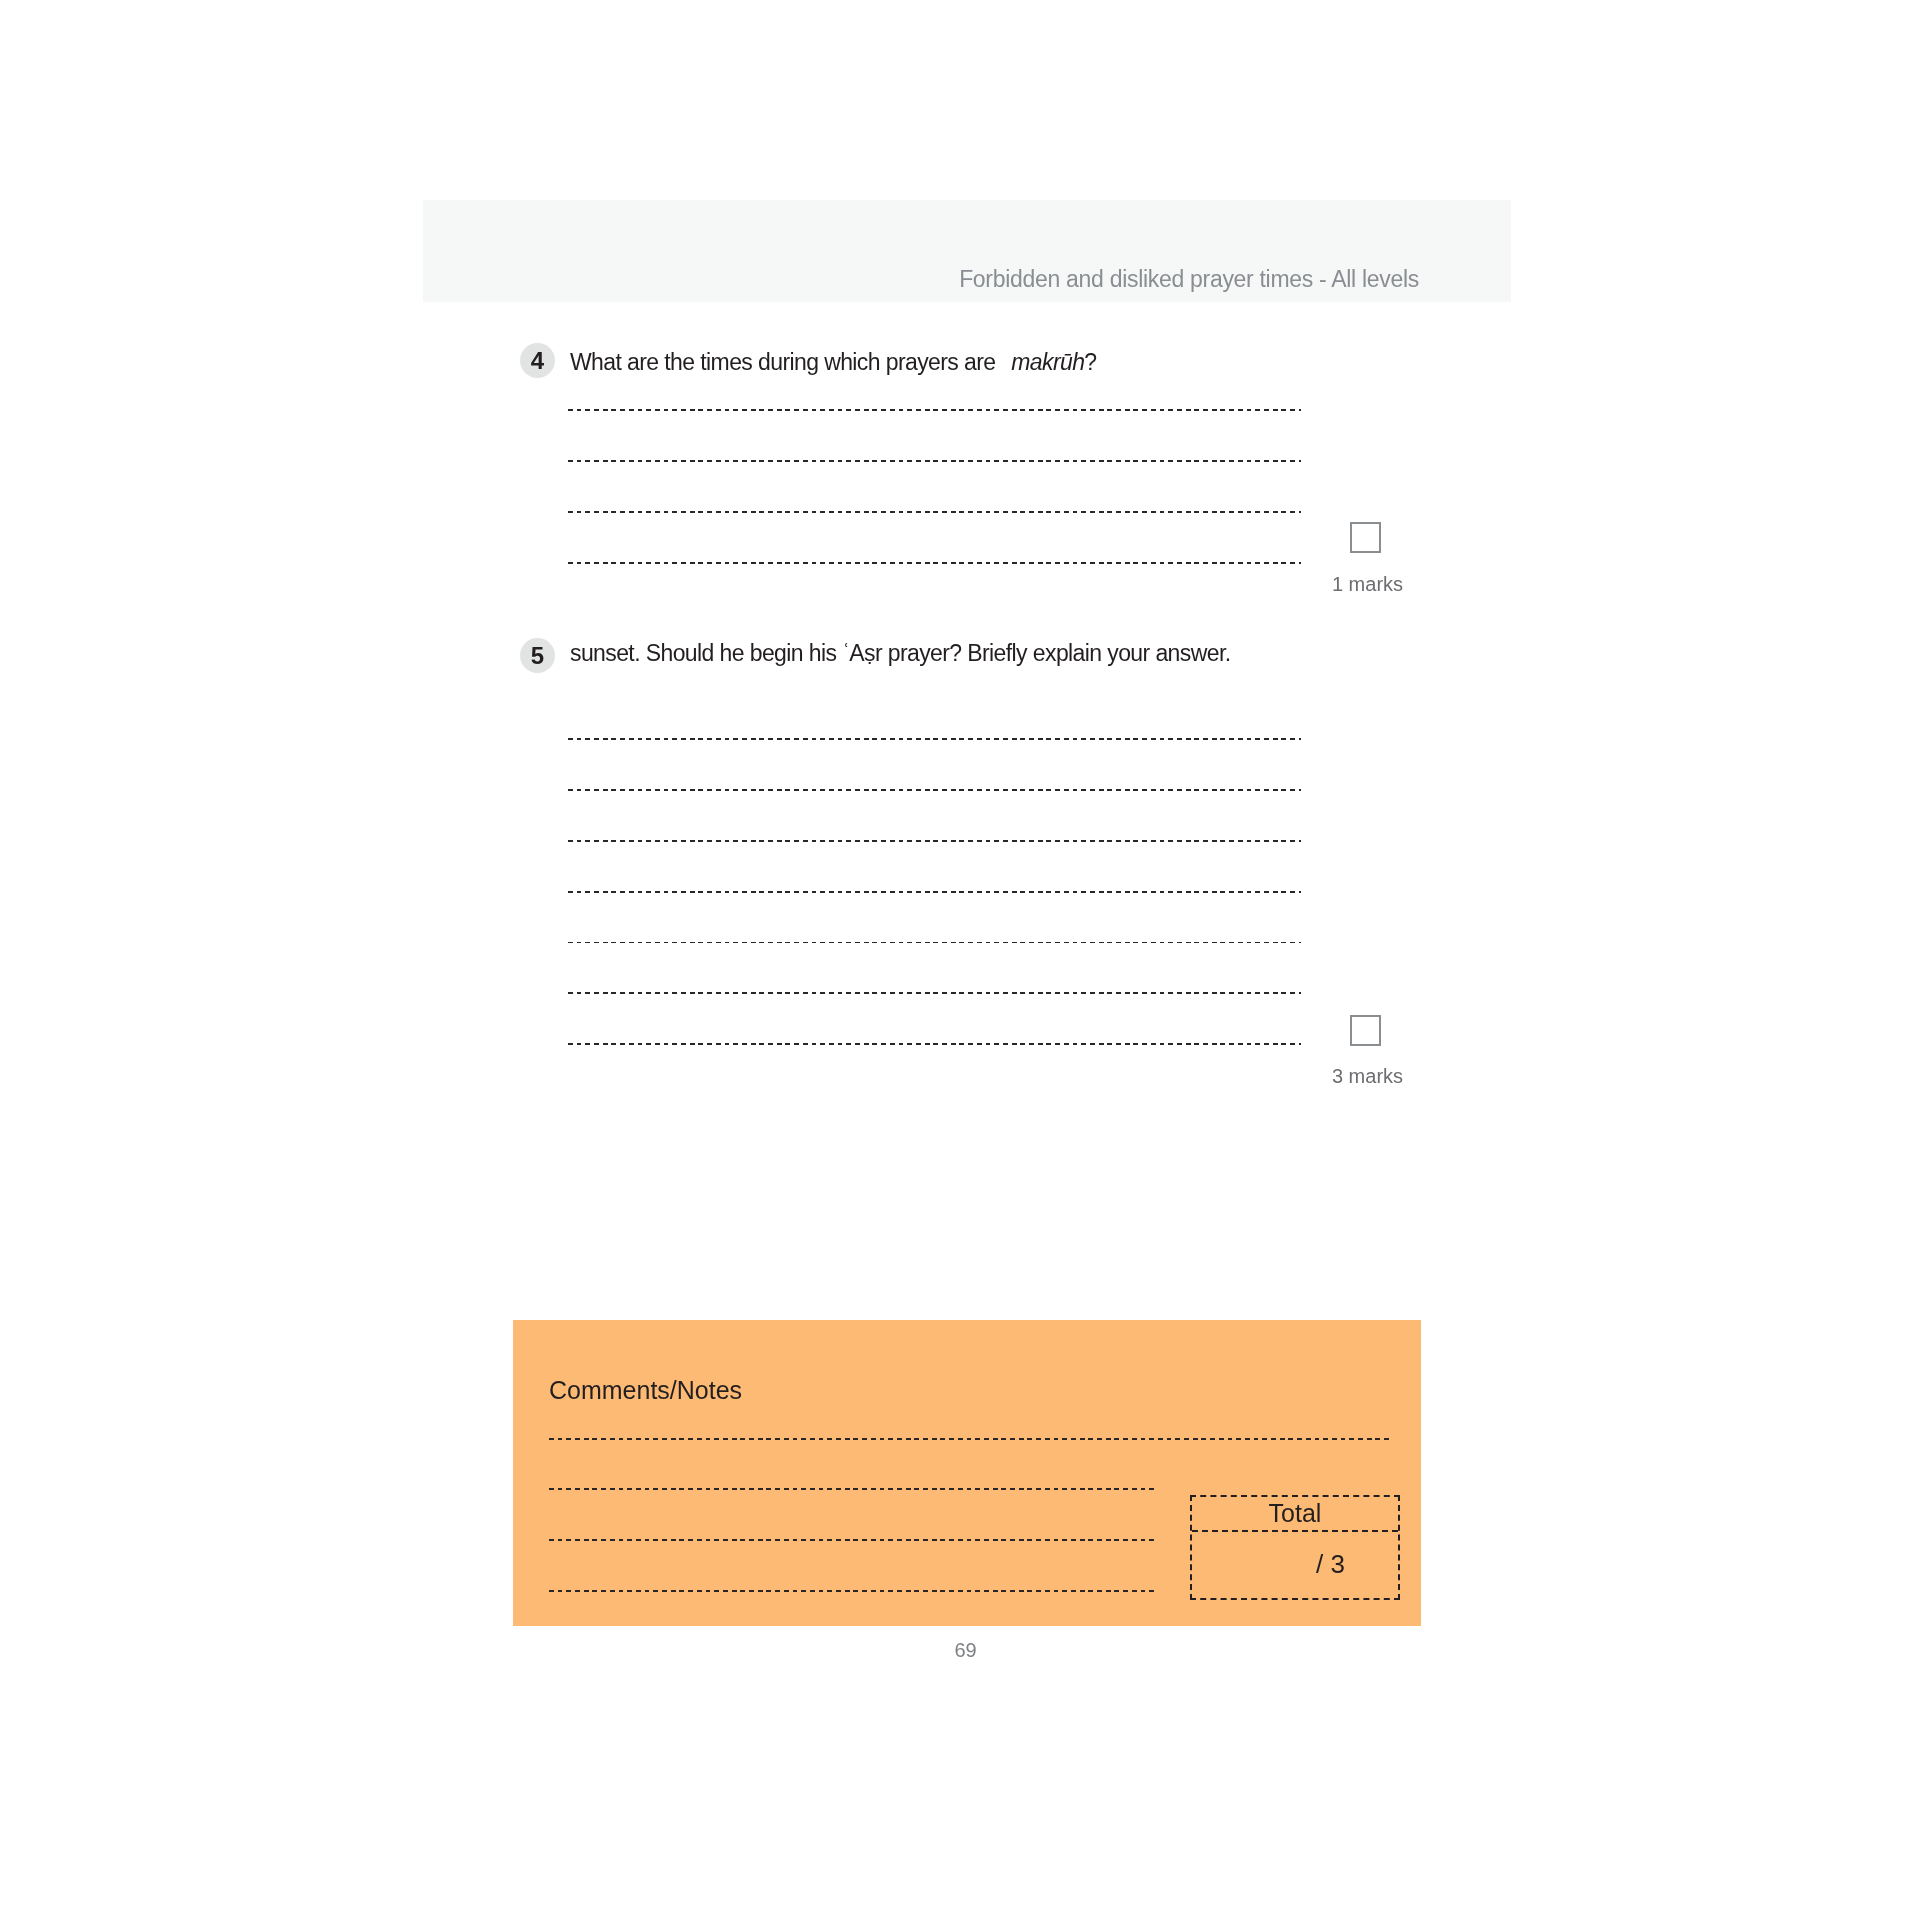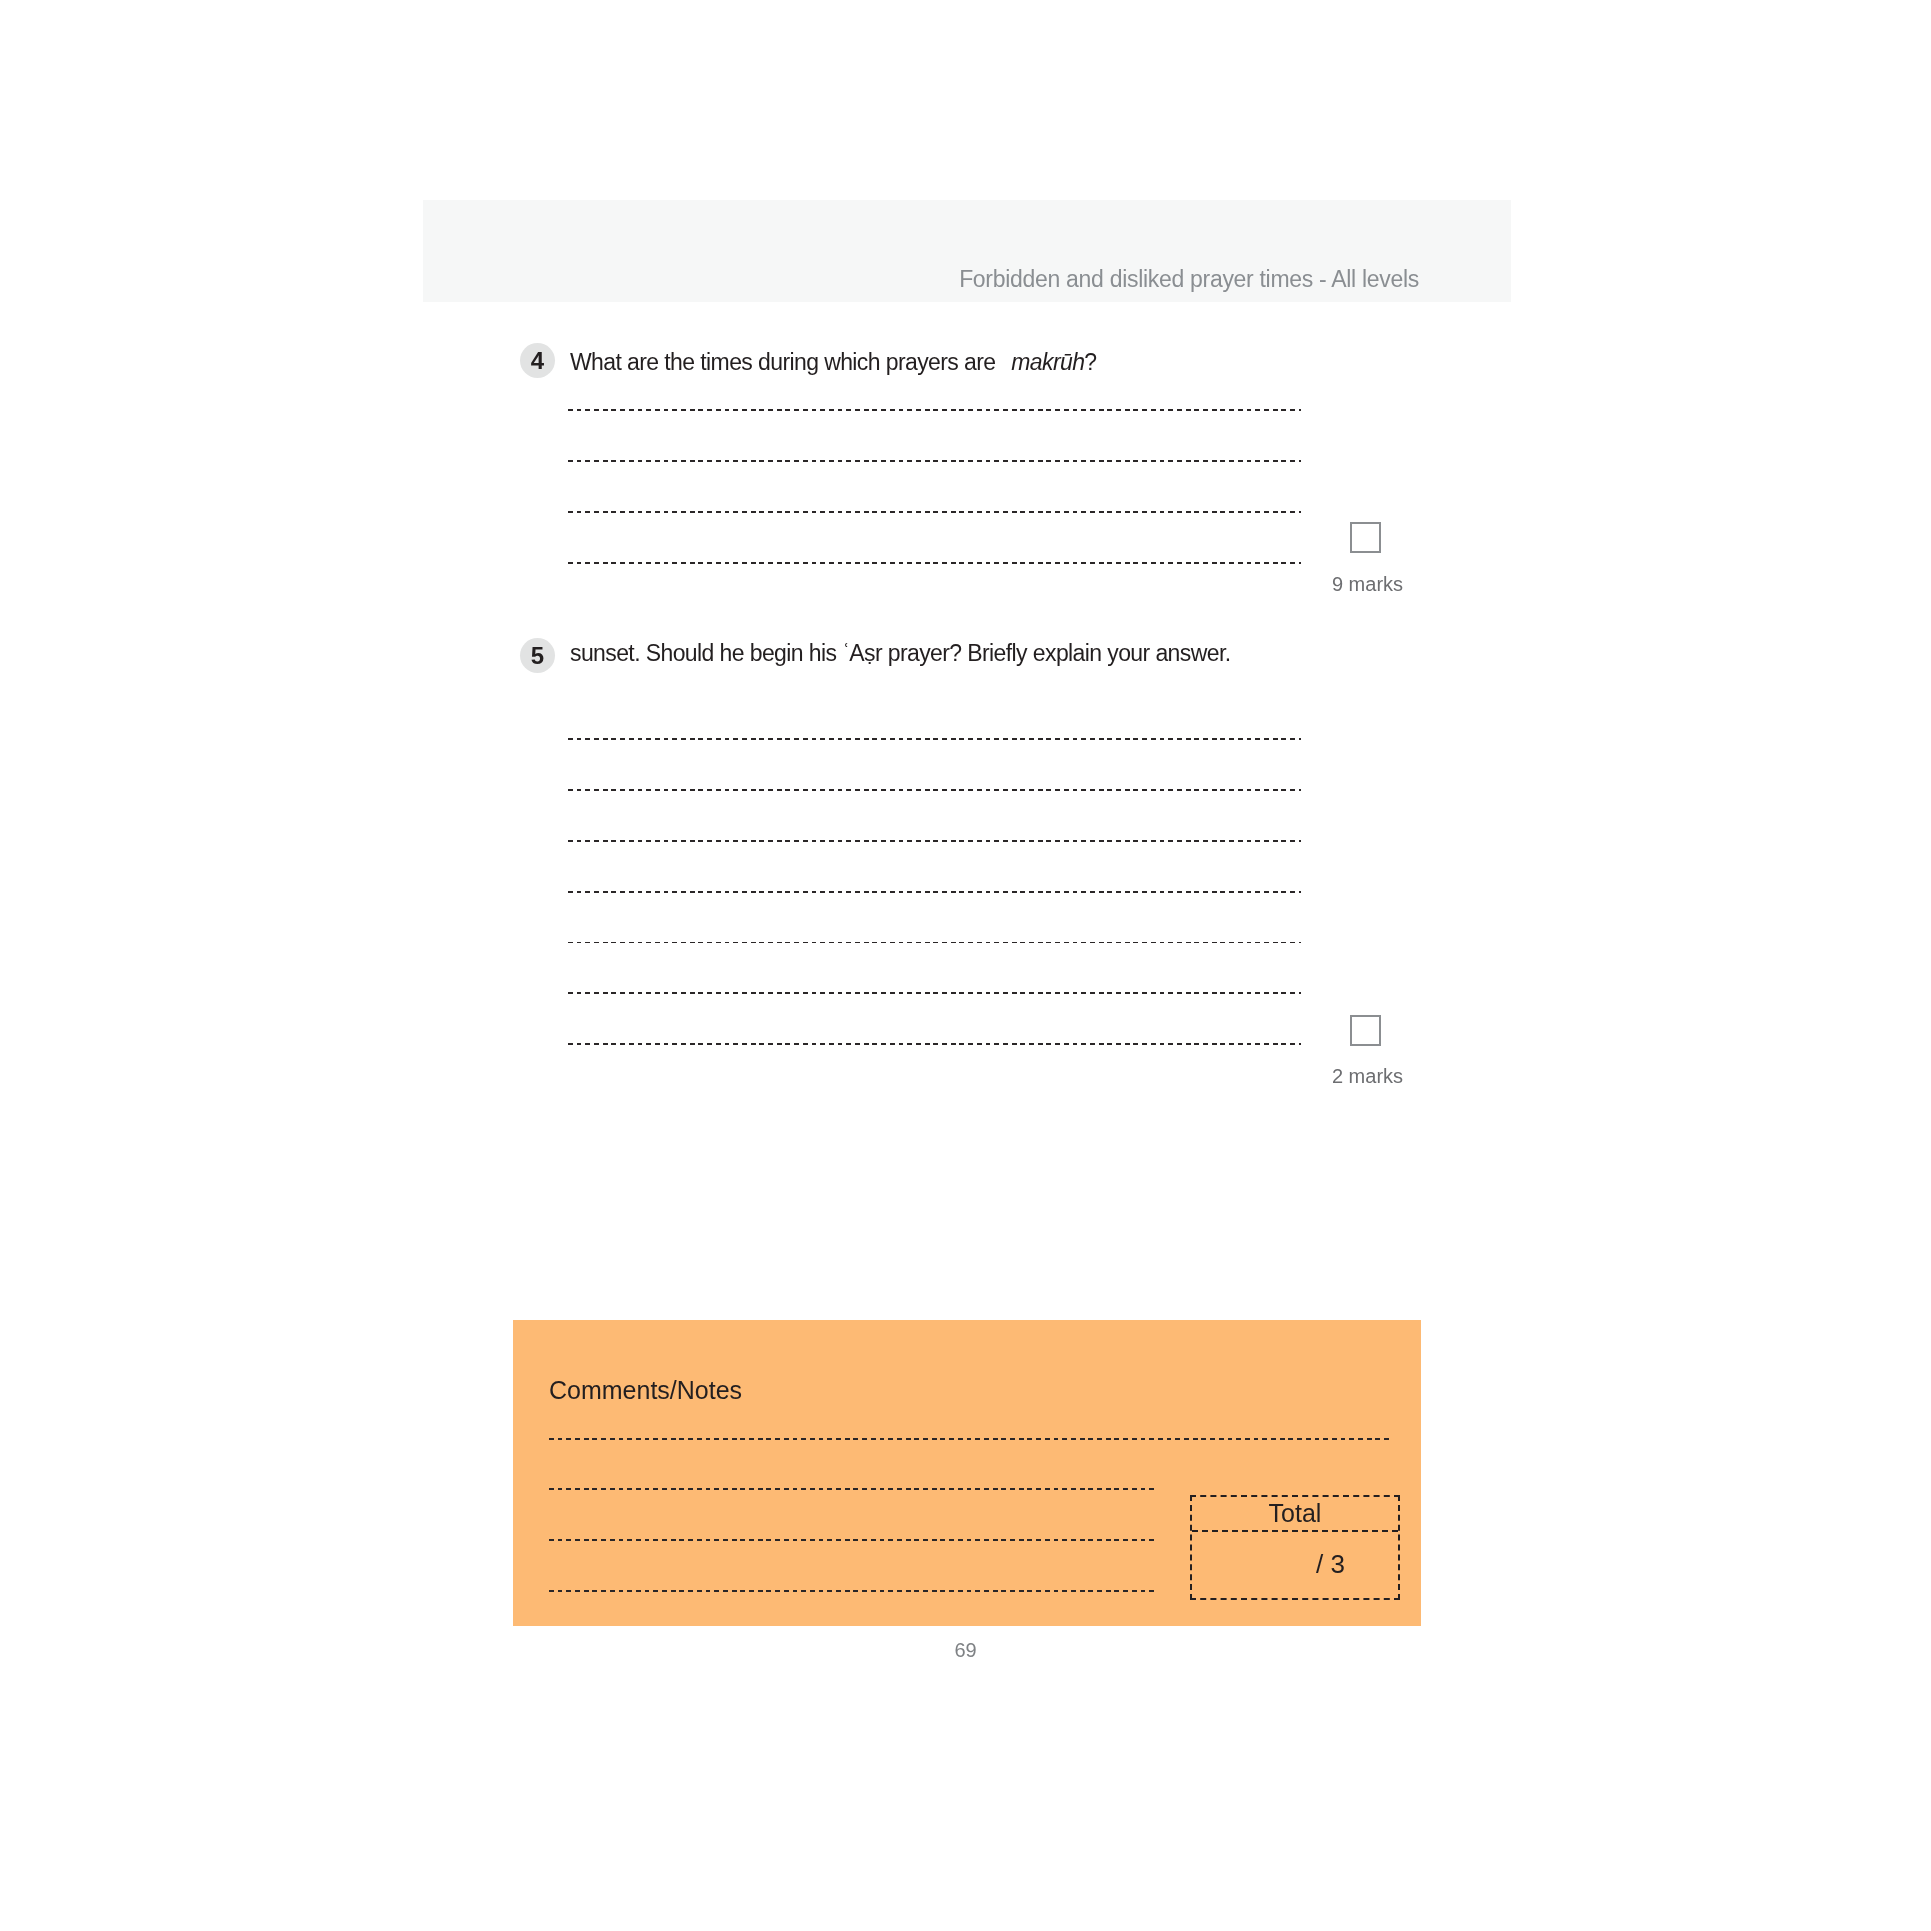--- a/index.html
+++ b/index.html
@@ -86,39 +86,39 @@
   <div class="q-text" id="q4-text">
     <span>What are the times during which prayers are </span><em>makrūh</em><span>?</span>
   </div>
   <div class="answer-area" id="q4-lines">
       <div class="dash-line"></div>
       <div class="dash-line"></div>
       <div class="dash-line"></div>
       <div class="dash-line"></div>
     </div>
   <div class="checkbox" id="q4-checkbox"></div>
-  <div class="marks" id="q4-marks">9 marks</div>
+  <div class="marks" id="q4-marks">1 marks</div>
 
   <div class="badge" id="q5-badge">
     <span>5</span>
   </div>
   <div class="q-text" id="q5-text">
     <div>sunset. Should he begin his ʿAṣr prayer? Briefly explain your answer.</div>
   </div>
   <div class="answer-area" id="q5-lines">
       <div class="dash-line"></div>
       <div class="dash-line"></div>
       <div class="dash-line"></div>
       <div class="dash-line"></div>
       <div class="dash-line"></div>
       <div class="dash-line"></div>
       <div class="dash-line"></div>
     </div>
   <div class="checkbox" id="q5-checkbox"></div>
-  <div class="marks" id="q5-marks">2 marks</div>
+  <div class="marks" id="q5-marks">3 marks</div>
 
   <div class="comments">
     <div class="comments-label">Comments/Notes</div>
     <div class="c-lines" id="c-long">
         <div class="dash-line"></div>
       </div>
     <div class="c-lines" id="c-short">
         <div class="dash-line"></div>
         <div class="dash-line"></div>
         <div class="dash-line"></div>

